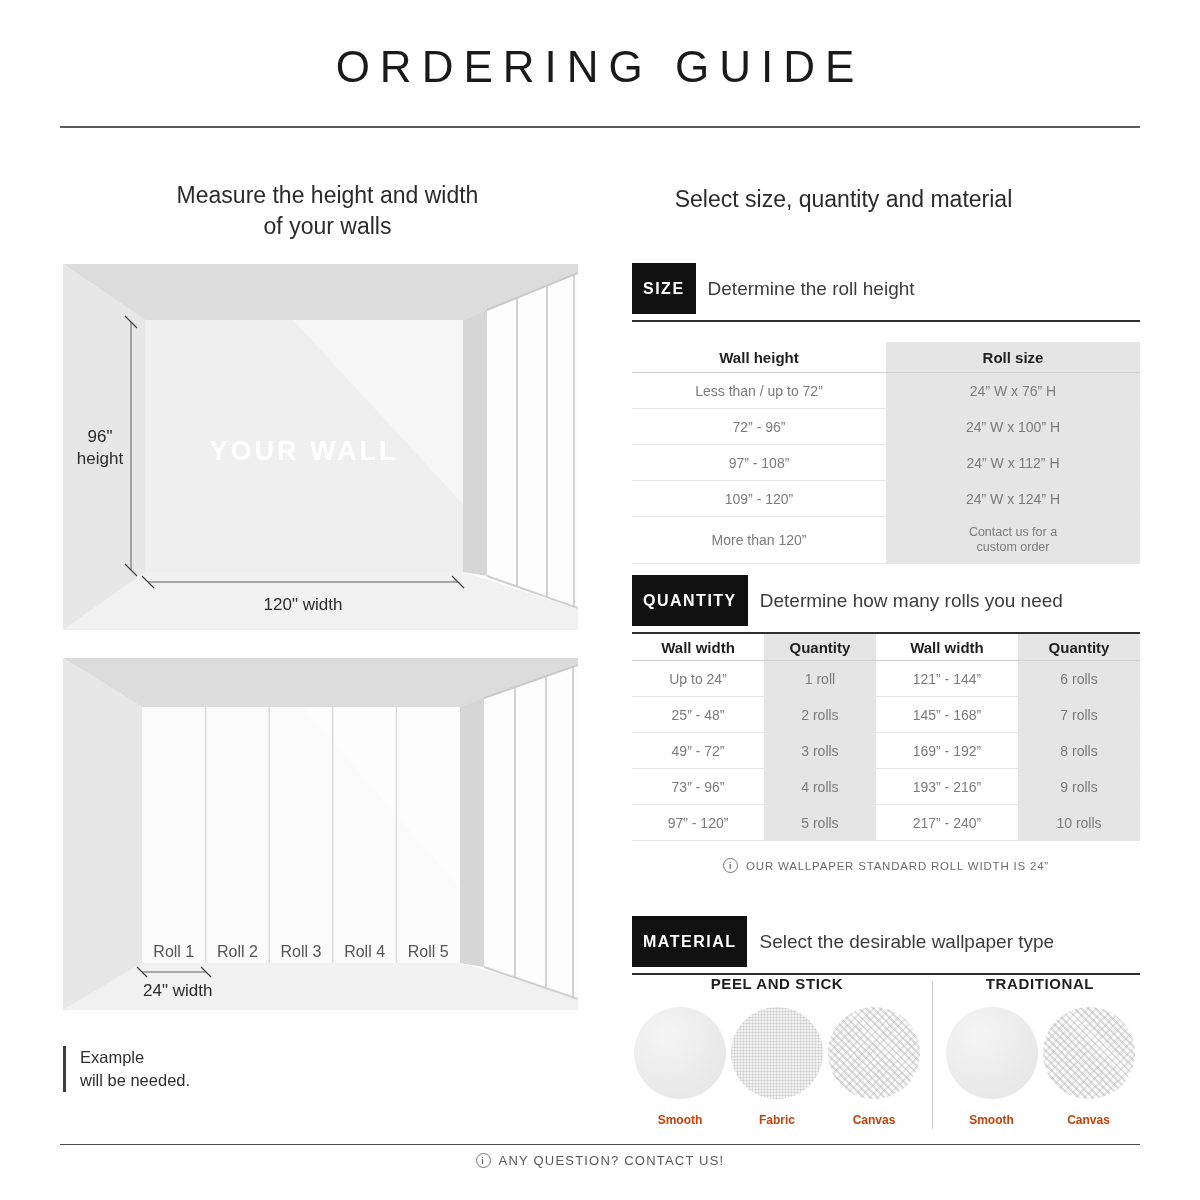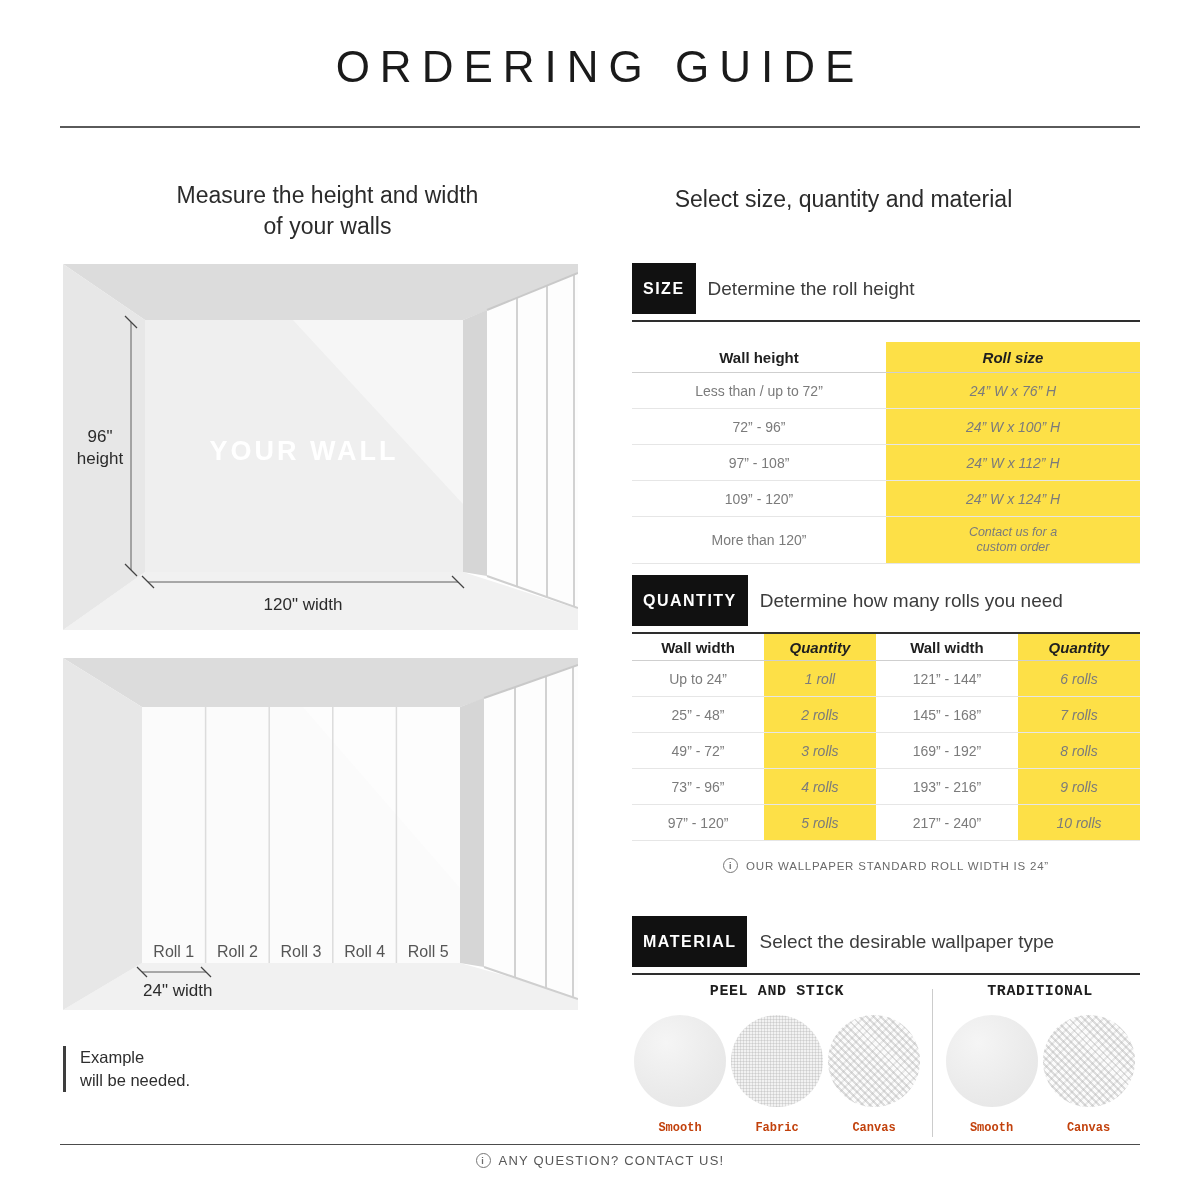--- a/index.html
+++ b/index.html
@@ -44,39 +44,39 @@
   .section-subtitle{font-size:19px;color:#3c3c3c;margin-left:12px;}
   
   .size-table{display:grid;grid-template-columns:1fr 1fr;margin-top:20px;}
   .qty-table{display:grid;grid-template-columns:26% 22% 28% 24%;}
   .th,.td{display:flex;align-items:center;justify-content:center;text-align:center;}
   .th{height:30px;font-weight:bold;font-size:15px;color:#1f1f1f;border-bottom:1px solid #cfcfcf;}
   .qty-table .th{height:26px;}
   .td{height:35px;font-size:14px;color:#7b7b7b;border-bottom:1px solid #e6e6e6;white-space:pre-line;}
   .td.tall{height:46px;}
   .td.small{font-size:12.5px;line-height:15px;}
-  .gray{background:#fde047;font-style:italic;}
+  .gray{background:#e5e5e5;}
   
   .note{
     display:flex;align-items:center;justify-content:center;gap:8px;margin-top:17px;
     font-size:11.5px;letter-spacing:.8px;color:#6b6b6b;
   }
   .circle-i{
     width:13px;height:13px;border:1px solid #777;border-radius:50%;flex:0 0 auto;
     display:inline-flex;align-items:center;justify-content:center;
     font-size:9px;font-weight:bold;color:#6b6b6b;font-style:normal;
   }
   .footer-rule{position:absolute;left:60px;top:1144px;width:1080px;height:1px;background:#4c4c4c;}
   .footer{
     position:absolute;left:0;top:1153px;width:100%;
     display:flex;align-items:center;justify-content:center;gap:8px;
     font-size:13px;letter-spacing:1.2px;color:#565656;
   }
   
-  .material-body{position:relative;margin-top:8px;height:200px;font-family:Liberation Mono, monospace;}
+  .material-body{position:relative;margin-top:0;height:200px;}
   .mat-group{position:absolute;top:0;}
   .mat-group.g1{left:0;width:290px;}
   .mat-group.g2{left:308px;width:200px;}
   .mat-divider{position:absolute;left:300px;top:6px;width:1px;height:148px;background:#cccccc;}
   .mat-title{text-align:center;font-weight:bold;font-size:15px;letter-spacing:.6px;color:#1e1e1e;margin-bottom:15px;}
   .mat-row{display:flex;justify-content:center;gap:5px;}
   .mat-option{display:flex;flex-direction:column;align-items:center;gap:14px;}
   .swatch{width:92px;height:92px;border-radius:50%;}
   .tex-smooth{background:radial-gradient(circle at 35% 30%, #f5f5f5, #eaeaea 60%, #e4e4e4);}
   .tex-fabric{

